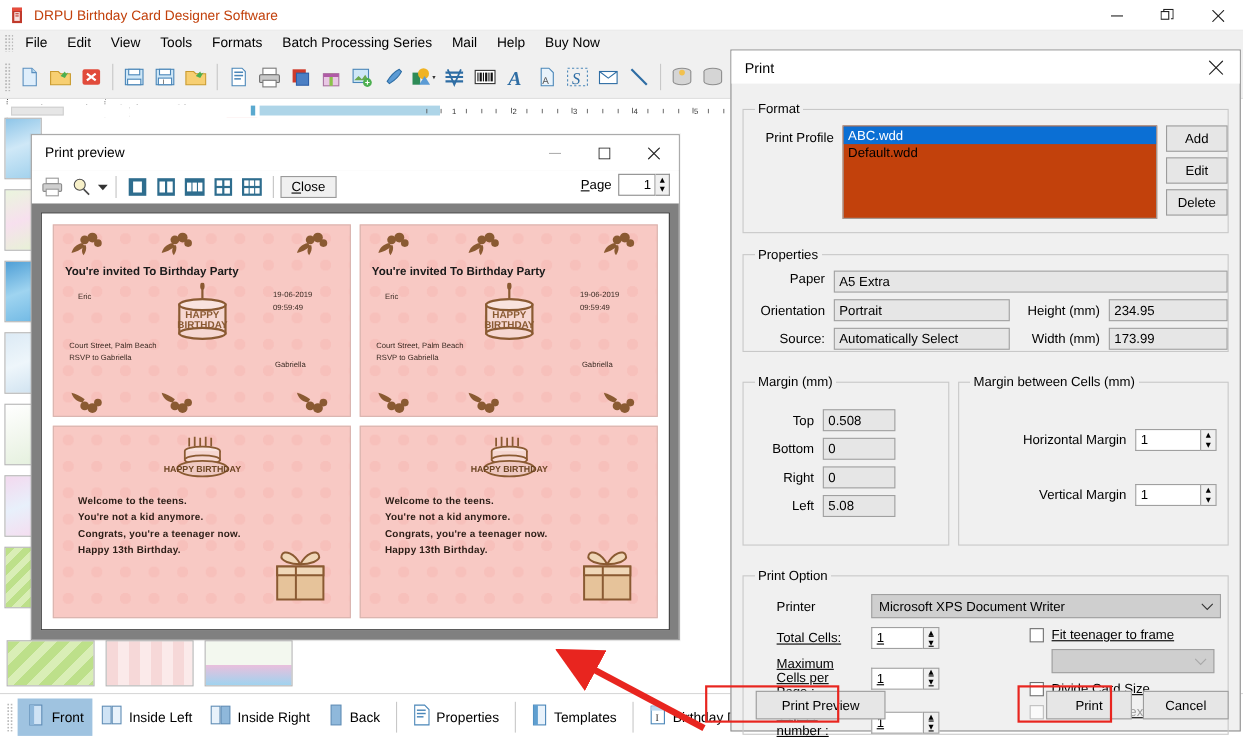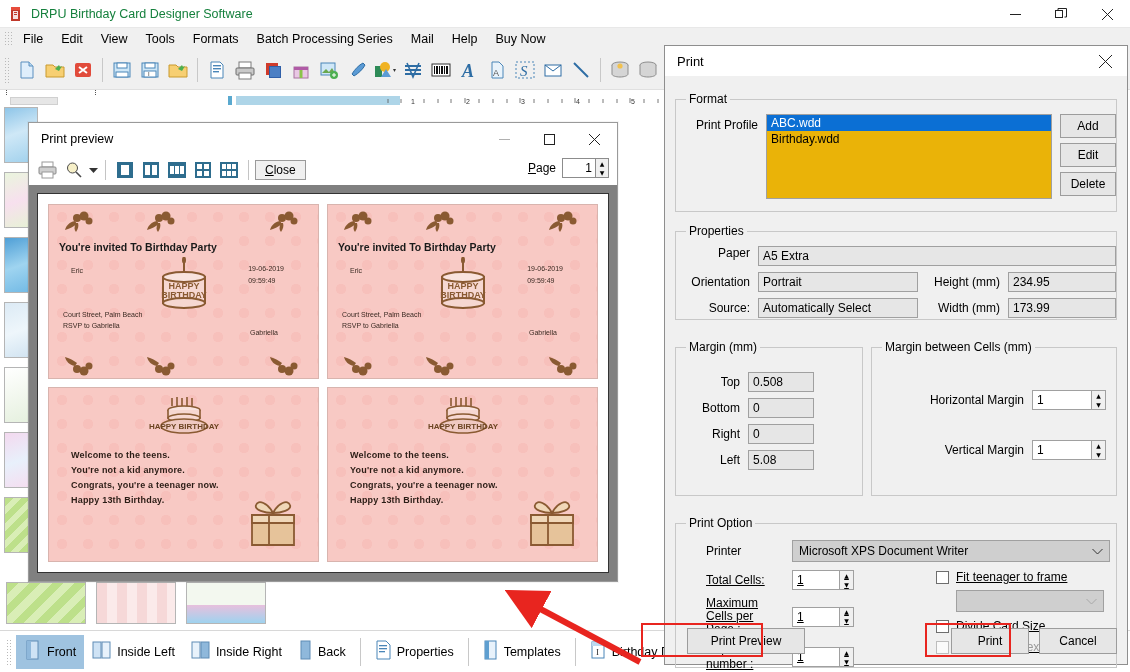--- a/index.html
+++ b/index.html
@@ -18,21 +18,21 @@
 
   
   .titlebar {
     height:28px; background:#ffffff; border-bottom:1px solid #e8e8e8;
     display:flex; align-items:center; padding-left:8px;
     position:relative;
   }
   .titlebar .appicon {
     width:16px;height:16px;margin-right:7px; position:relative; flex:0 0 auto;
   }
-  .titlebar .title { font-size:12.5px; color:#15803d; }
+  .titlebar .title { font-size:12.5px; color:#c2410c; }
   .wincontrols { position:absolute; right:0; top:0; height:28px; display:flex; }
   .wincontrols div {
     width:46px;height:28px;display:flex;align-items:center;justify-content:center;
     font-size:13px; color:#222; font-family:"DejaVu Sans", sans-serif;
   }
 
   
   .menubar {
     height:22px; background:#f0f0f0; display:flex; align-items:center;
     padding-left:4px; border-bottom:1px solid #f0f0f0;
@@ -181,21 +181,21 @@
 
   fieldset.gb { border:1px solid #c8c8c8; margin:12px 0 8px 0; padding:6px 0 8px 8px;
                 position:relative; }
   fieldset.gb > legend { font-size:12px; padding:0 3px; margin-left:2px; }
 
   .lbl { font-size:12px; }
   .tbox { background:#e6e6e6; border:1px solid #a0a0a0; height:20px; font-size:12px;
           padding:1px 4px; line-height:17px; }
   .btn { background:#e6e6e6; border:1px solid #9c9c9c; font-size:12px;
          height:24px; display:flex; align-items:center; justify-content:center; }
-  .listbox { border:1px solid #a0a0a0; background:#eab308; height:85px; }
+  .listbox { border:1px solid #a0a0a0; background:#c2410c; height:85px; }
   .listitem { font-size:12px; padding:1px 4px; }
   .listitem.sel { background:#0b6fd4; color:#fff; }
 
   .spin { display:flex; height:20px; }
   .spin .v { flex:1; background:#fff; border:1px solid #a0a0a0; border-right:none;
              font-size:12px; padding:1px 4px; line-height:17px; }
   .spin .ar { width:15px; border:1px solid #a0a0a0; background:#f0f0f0;
               display:flex; flex-direction:column; }
   .spin .ar span { flex:1; display:flex; align-items:center; justify-content:center;
                    font-size:6px; font-family:"DejaVu Sans", sans-serif; line-height:1;}
@@ -921,21 +921,21 @@
   </div>
 
   <div class="pdbody">
 
     <fieldset class="gb" style="height:120px;">
       <legend>Format</legend>
       <div style="display:flex; gap:8px; align-items:flex-start; padding-top:2px;">
         <span class="lbl" style="width:74px; text-align:right; padding-top:4px;">Print Profile</span>
         <div class="listbox" style="flex:1;">
           <div class="listitem sel">ABC.wdd</div>
-          <div class="listitem">Birthday.wdd</div>
+          <div class="listitem">Default.wdd</div>
         </div>
         <div style="display:flex; flex-direction:column; gap:5px; width:56px;">
           <span class="btn">Add</span>
           <span class="btn">Edit</span>
           <span class="btn">Delete</span>
         </div>
       </div>
     </fieldset>
 
     <fieldset class="gb" style="height:96px;">

